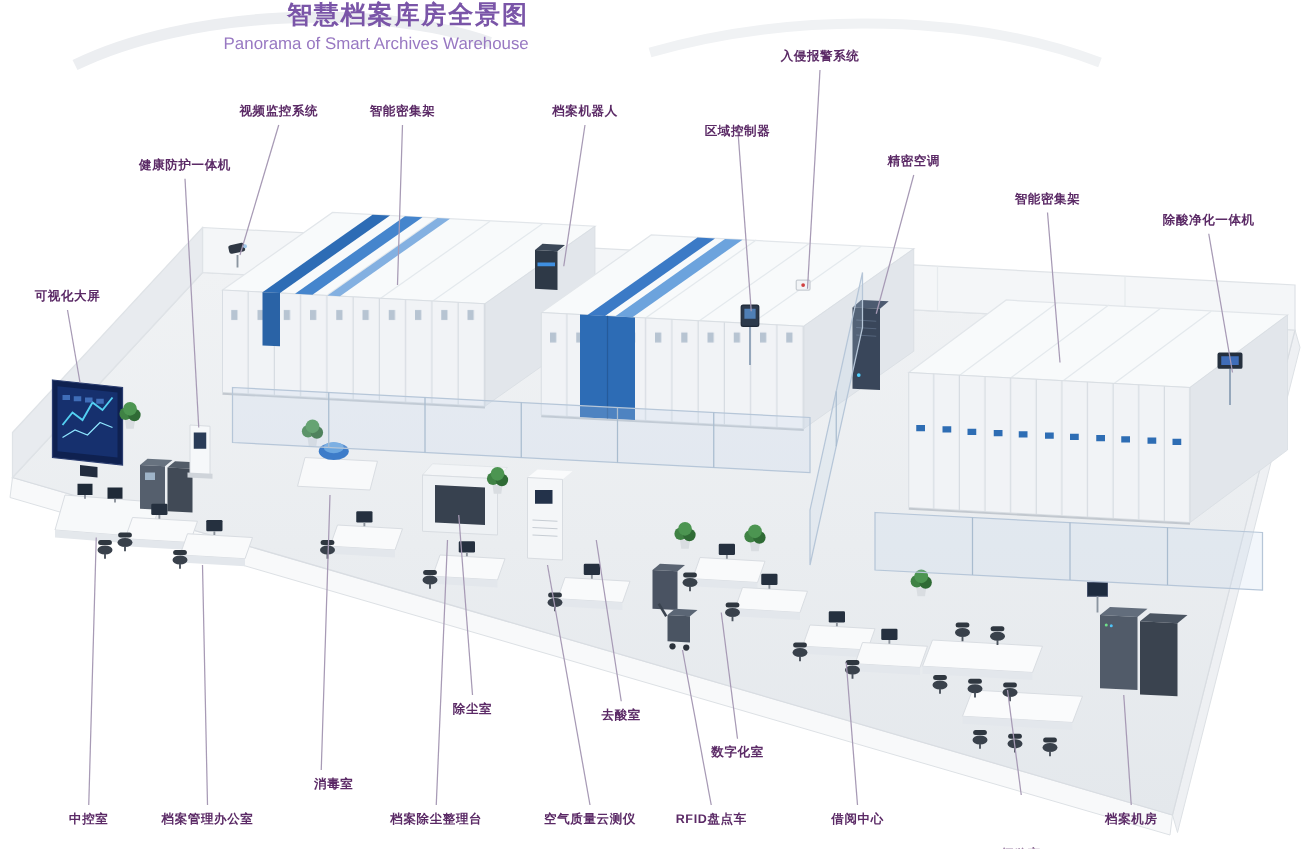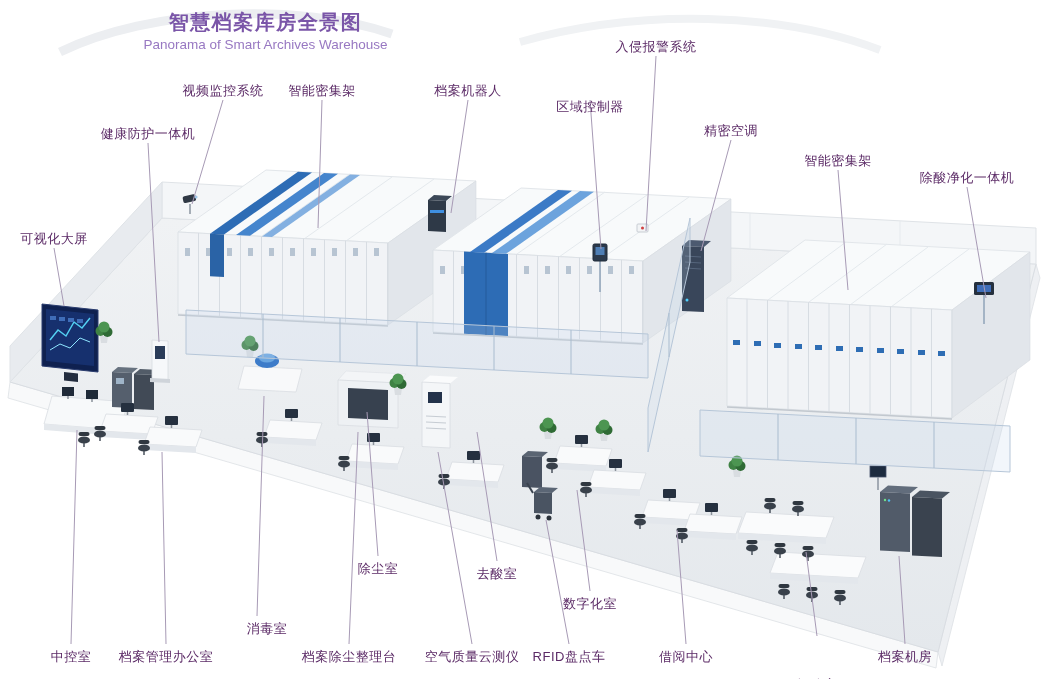--- a/index.html
+++ b/index.html
@@ -1,22 +1,22 @@
 <!DOCTYPE html>
 <html style="--title: #7a55a8; --subtitle: #9878c2; --label: #5b2a66; --leader: #a79ab5; --accent-blue: #2e6db4; --screen-navy: #16306e; --floor: #edeff2; --wall: #f4f6f8;"><head>
 <meta charset="utf-8">
 <style>
   html,body{margin:0;padding:0;background:#ffffff;}
   .stage{position:relative;width:1048px;height:679px;background:#ffffff;overflow:hidden;
          font-family:"Liberation Sans",sans-serif;}
   .scene{position:absolute;left:0;top:0;}
-  .header{position:absolute;left:108px;top:10px;width:315px;text-align:center;line-height:1.25;}
+  .header{position:absolute;left:108px;top:0;width:315px;text-align:right;line-height:1.25;}
   .title{font-size:20px;font-weight:700;color:var(--title,#7a55a8);letter-spacing:1.5px;}
   .subtitle{font-size:13.5px;color:var(--subtitle,#9878c2);margin-top:2px;}
-  .lbl{position:absolute;transform:translateX(-50%);font-size:13px;font-weight:400;
+  .lbl{position:absolute;transform:translateX(-50%);font-size:10px;font-weight:700;
        color:var(--label,#5b2a66);white-space:nowrap;letter-spacing:.5px;}
 </style>
 </head>
 <body>
 
 <div class="stage">
 
   <svg class="scene" width="1048" height="679" viewBox="0 0 1048 679">
     <defs>
       <linearGradient id="floorG" x1="0" y1="0" x2="0" y2="1">

